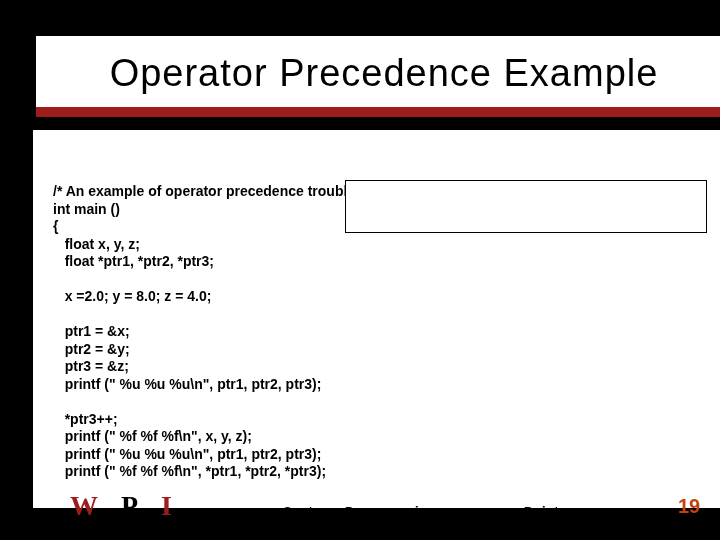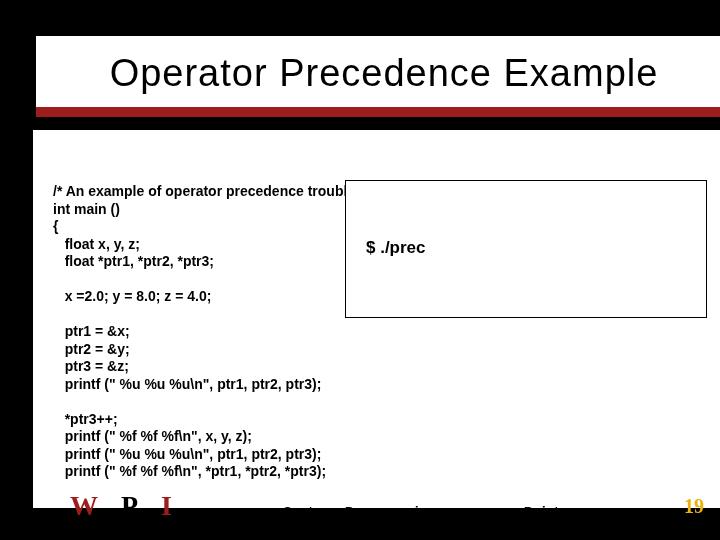--- a/index.html
+++ b/index.html
@@ -82,27 +82,27 @@
     flex: 1;
     text-align: center;
     font-family: "Comic Sans MS", cursive, sans-serif;
     font-size: 14px;
     font-weight: bold;
     font-style: italic;
     color: #000;
   }
   .footer-text .spacer { display: inline-block; width: 40px; }
   .page-num {
-    font-family: Liberation Serif, serif;
+    font-family: Liberation Sans, sans-serif;
     font-size: 20px;
     font-weight: bold;
-    color: #eab308;
+    color: #c2410c;
     flex: 0 0 auto;
     width: 32px;
-    text-align: center;
+    text-align: left;
   }
 </style>
 </head>
 <body>
 
 <div class="title-bar">
   <div class="title">Operator Precedence Example</div>
 </div>
 
 <div class="code-area">
@@ -117,21 +117,20 @@
    ptr1 = &amp;x;
    ptr2 = &amp;y;
    ptr3 = &amp;z;
    printf (" %u %u %u\n", ptr1, ptr2, ptr3);
 
    *ptr3++;
    printf (" %f %f %f\n", x, y, z);
    printf (" %u %u %u\n", ptr1, ptr2, ptr3);
    printf (" %f %f %f\n", *ptr1, *ptr2, *ptr3);</div>
   <div class="output-box">
-    <div>$ ./prec</div>
   </div>
 </div>
 
 <div class="footer">
   <div class="logo">
     <span class="w">W</span>
       <span class="p">P</span>
       <span class="i">I</span>
   </div>
   <div class="footer-text">

